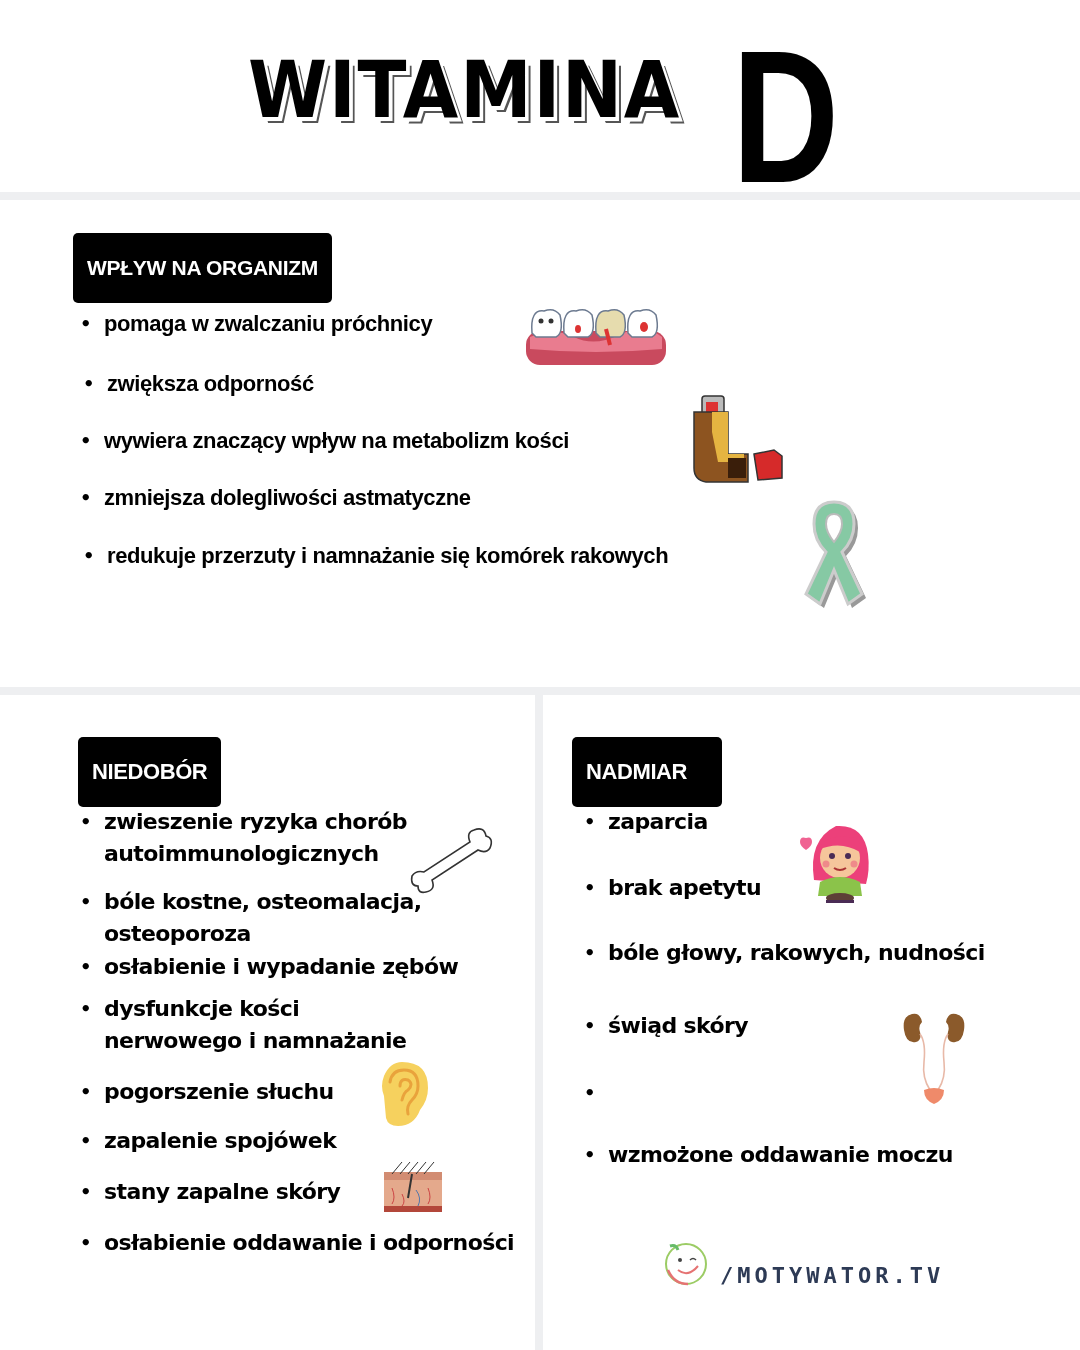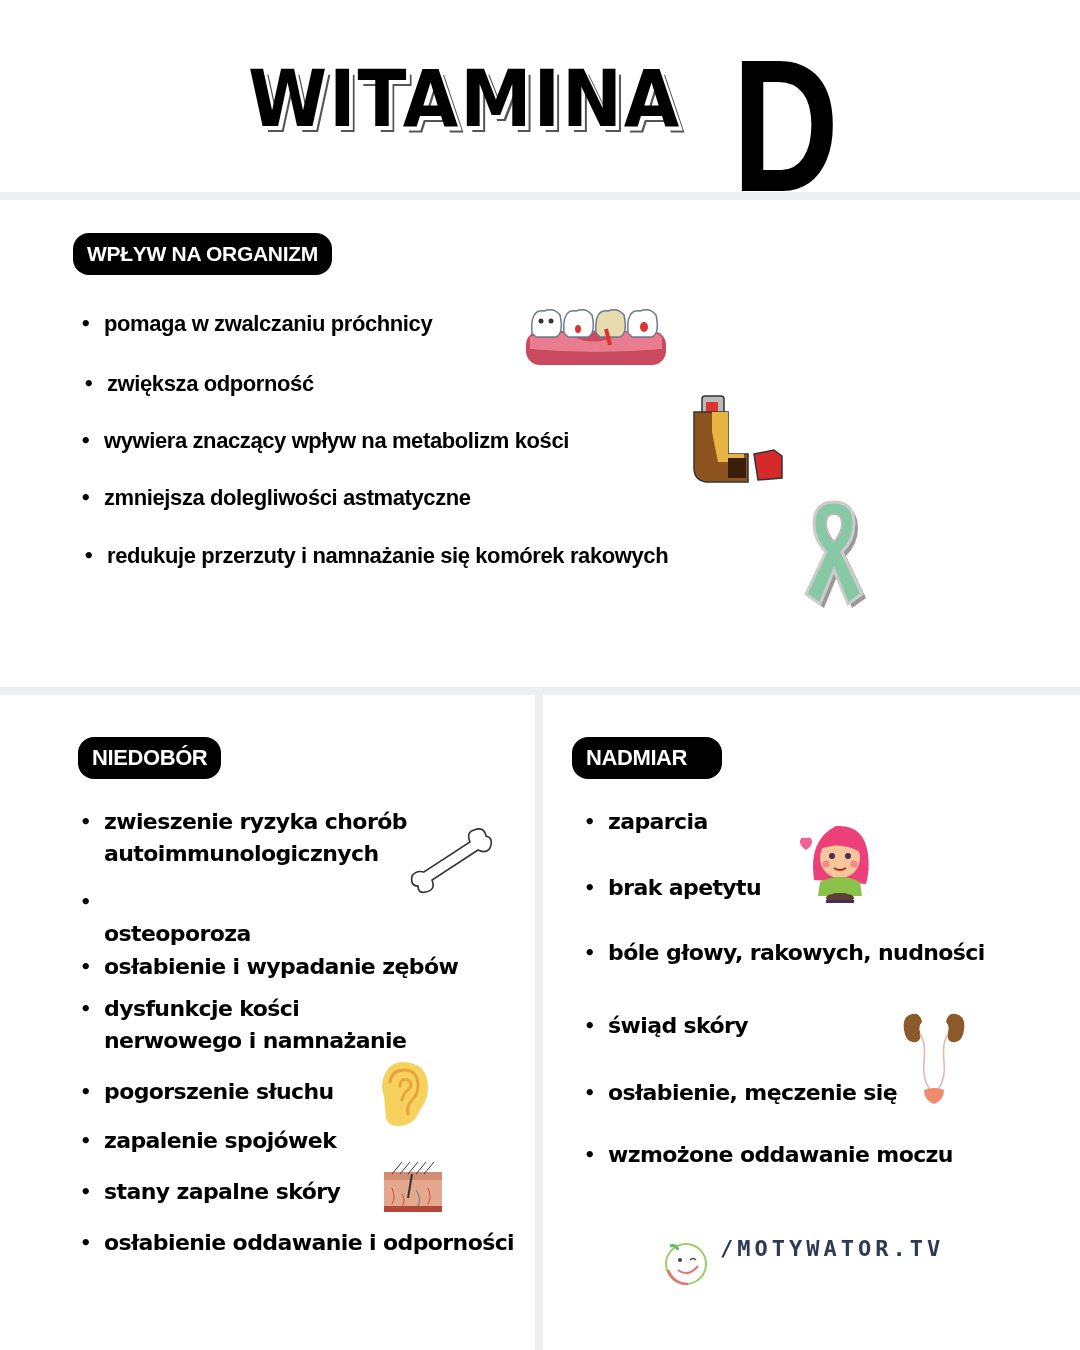--- a/index.html
+++ b/index.html
@@ -1,32 +1,32 @@
 <!DOCTYPE html>
 <html><head>
 <meta charset="utf-8">
 <style>
   html, body { margin:0; padding:0; }
   body { width:1080px; height:1350px; background:#ffffff; position:relative; overflow:hidden;
          font-family:"DejaVu Sans", sans-serif; color:#000; }
-  .title-wrap { position:absolute; left:0; top:12px; width:1080px; height:190px; }
+  .title-wrap { position:absolute; left:0; top:3px; width:1080px; height:190px; }
   .title-word { position:absolute; left:248px; top:48px; font-family:"DejaVu Sans", sans-serif; font-weight:900;
         font-size:78px; letter-spacing:2px; color:#000; line-height:1;
         text-shadow: 4px 4px 0 #fff, 6px 6px 0 #555; transform:scaleX(0.92); transform-origin:left top; }
   .title-d { position:absolute; left:732px; top:18px; font-family:"Liberation Sans", sans-serif; font-weight:900;
         font-size:190px; line-height:1; color:#000; transform:scaleX(0.78); transform-origin:left top; letter-spacing:-4px; }
   .hdivider { position:absolute; left:0; width:1080px; background:#eeeff1; }
   .vdivider { position:absolute; background:#eeeff1; }
-  .pill { position:absolute; background:#000; color:#fff; border-radius:16px; font-family:"Liberation Sans", sans-serif;
-          font-weight:700; font-size:21px; padding:2px 14px; height:38px; line-height:38px; letter-spacing:-0.3px; }
+  .pill { position:absolute; background:#000; color:#fff; border-radius:5px; font-family:"Liberation Sans", sans-serif;
+          font-weight:700; font-size:21px; padding:16px 14px; height:38px; line-height:38px; letter-spacing:-0.3px; }
   .item { position:absolute; font-family:"DejaVu Sans", sans-serif; font-weight:700; font-size:22px; line-height:32px; letter-spacing:-0.6px; white-space:nowrap; }
   .item .bullet { position:absolute; left:-24px; top:0; font-size:18px; }
   .cond { font-family:"Liberation Sans", sans-serif; font-weight:700; font-size:22px; letter-spacing:-0.4px; }
   .illus { position:absolute; }
-  .logo { position:absolute; left:660px; top:1236px; display:flex; align-items:flex-start; gap:8px; }
+  .logo { position:absolute; left:660px; top:1236px; display:flex; align-items:flex-end; gap:8px; }
   .logo-text { font-family:"DejaVu Sans Mono", monospace; font-weight:700; font-size:22px; letter-spacing:4px; color:#2d3a55; }
 </style>
 </head>
 <body>
 
 <div class="title-wrap">
   <div class="title-word">WITAMINA</div>
   <div class="title-d">D</div>
 </div>
 
@@ -72,21 +72,21 @@
   <path d="M34 2 Q14 2 14 24 Q14 40 26 52 L6 94 L20 104 L34 70 L48 104 L62 94 L42 52 Q54 40 54 24 Q54 2 34 2 Z" fill="#86c9a4" stroke="#ccc" stroke-width="3"></path>
   <path d="M34 14 Q26 14 26 24 Q26 32 34 42 Q42 32 42 24 Q42 14 34 14 Z" fill="#fff" stroke="#bbb" stroke-width="2"></path>
 </svg>
 
 <div class="hdivider" style="top:687px;height:8px;"></div>
 <div class="vdivider" style="left:535px;top:687px;width:8px;height:663px;"></div>
 
 <div class="pill" style="left:78px;top:737px;"><span class="cond">NIEDOBÓR</span></div>
 
 <div class="item" style="left:104px;top:806px;"><span class="bullet">•</span><span>zwieszenie ryzyka chorób</span><br><span>autoimmunologicznych</span></div>
-<div class="item" style="left:104px;top:886px;"><span class="bullet">•</span><br><span>osteoporoza</span></div>
+<div class="item" style="left:104px;top:886px;"><span class="bullet">•</span><span>bóle kostne, osteomalacja,</span><br><span>osteoporoza</span></div>
 <div class="item" style="left:104px;top:951px;"><span class="bullet">•</span><span>osłabienie i wypadanie zębów</span></div>
 <div class="item" style="left:104px;top:993px;"><span class="bullet">•</span><span>dysfunkcje kości</span><br><span>nerwowego i namnażanie</span></div>
 <div class="item" style="left:104px;top:1076px;"><span class="bullet">•</span><span>pogorszenie słuchu</span></div>
 <div class="item" style="left:104px;top:1125px;"><span class="bullet">•</span><span>zapalenie spojówek</span></div>
 <div class="item" style="left:104px;top:1176px;"><span class="bullet">•</span><span>stany zapalne skóry</span></div>
 <div class="item" style="left:104px;top:1227px;"><span class="bullet">•</span><span>osłabienie oddawanie i odporności</span></div>
 
 <svg class="illus" style="left:408px;top:824px;" width="86" height="72" viewBox="0 0 86 72">
   <path d="M66 6 Q76 2 78 12 Q86 14 82 24 Q78 30 70 26 L24 56 Q28 66 18 68 Q10 70 10 62 Q2 62 4 52 Q8 46 16 48 L62 18 Q58 8 66 6 Z" fill="#fff" stroke="#333" stroke-width="1.6"></path>
 </svg>
@@ -107,21 +107,21 @@
   <path d="M10 30 Q14 40 10 46 M46 30 Q50 40 46 46 M20 36 Q24 44 20 48" stroke="#c44" stroke-width="1" fill="none"></path>
   <path d="M34 32 Q40 40 36 48" stroke="#57a" stroke-width="1" fill="none"></path>
 </svg>
 
 <div class="pill" style="left:572px;top:737px;width:122px;"><span class="cond">NADMIAR</span></div>
 
 <div class="item" style="left:608px;top:806px;"><span class="bullet">•</span><span>zaparcia</span></div>
 <div class="item" style="left:608px;top:872px;"><span class="bullet">•</span><span>brak apetytu</span></div>
 <div class="item" style="left:608px;top:937px;"><span class="bullet">•</span><span>bóle głowy, rakowych, nudności</span></div>
 <div class="item" style="left:608px;top:1010px;"><span class="bullet">•</span><span>świąd skóry</span></div>
-<div class="item" style="left:608px;top:1077px;"><span class="bullet">•</span><span>osłabienie, męczenie się</span></div>
+<div class="item" style="left:608px;top:1077px;"><span class="bullet">•</span></div>
 <div class="item" style="left:608px;top:1139px;"><span class="bullet">•</span><span>wzmożone oddawanie moczu</span></div>
 
 <svg class="illus" style="left:796px;top:820px;" width="82" height="86" viewBox="0 0 82 86">
   <path d="M10 18 Q4 16 4 22 Q4 26 10 30 Q16 26 16 22 Q16 16 10 18 Z" fill="#f06292"></path>
   <path d="M18 60 Q12 20 40 6 Q68 4 72 34 Q74 50 70 64 Z" fill="#ec407a"></path>
   <ellipse cx="44" cy="38" rx="20" ry="20" fill="#f5c69b"></ellipse>
   <path d="M22 30 Q30 12 60 18 Q66 24 64 32 Q44 20 22 30 Z" fill="#ec407a"></path>
   <circle cx="36" cy="36" r="3" fill="#4a2b55"></circle>
     <circle cx="52" cy="36" r="3" fill="#4a2b55"></circle>
   <circle cx="30" cy="44" r="3.5" fill="#ef8a8a"></circle>

